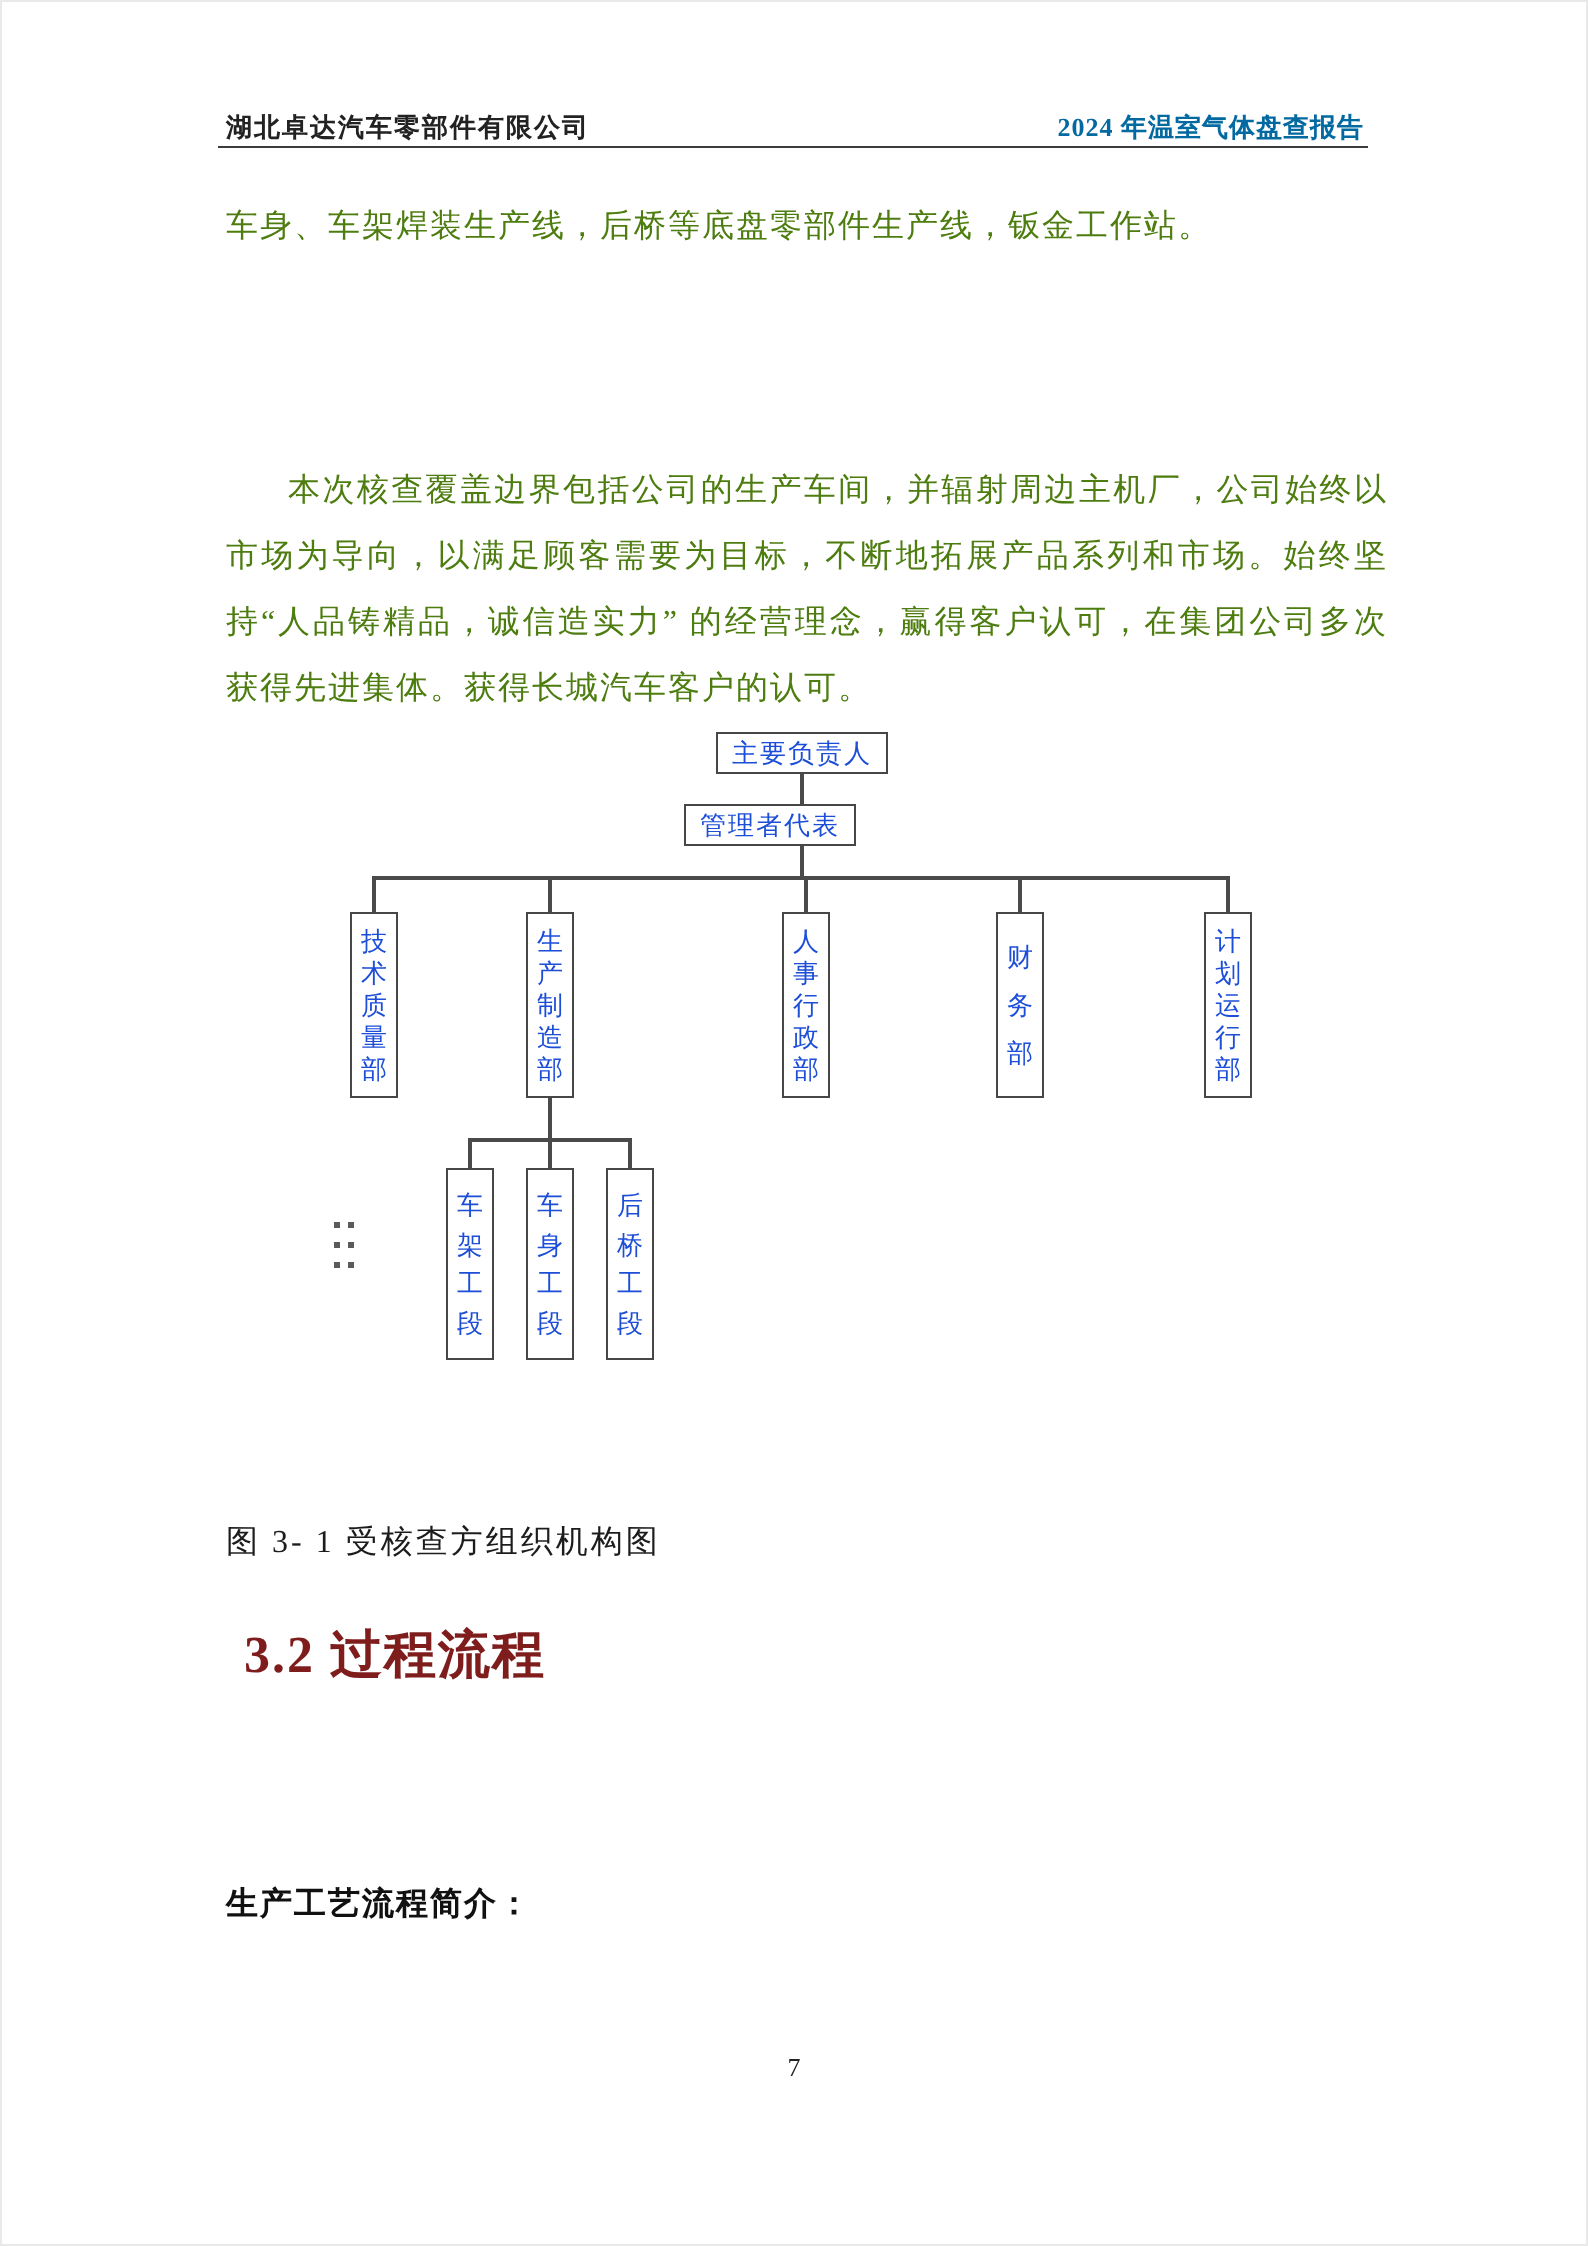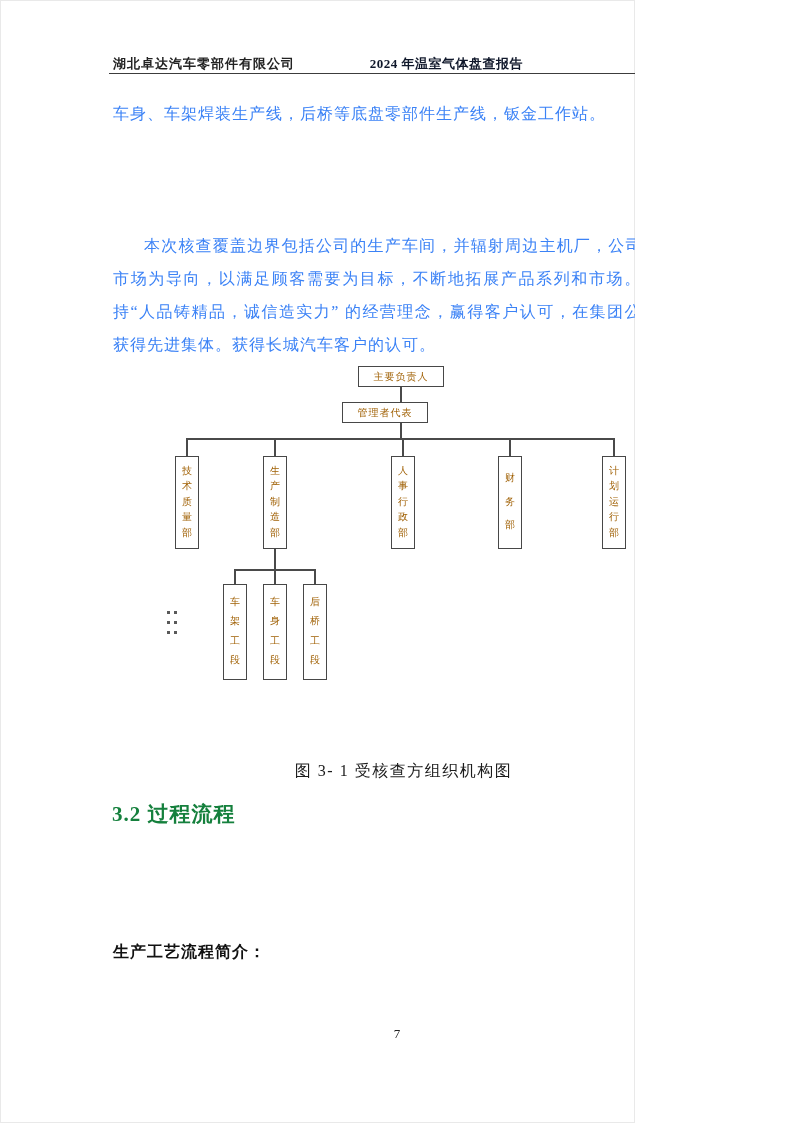--- a/index.html
+++ b/index.html
@@ -1,50 +1,50 @@
 <!DOCTYPE html>
 <html><head>
 <meta charset="utf-8">
 <style>
   html,body{margin:0;padding:0;background:#fff;}
   .page{
     position:relative;
-    width:635px;height:1123px;
+    width:794px;height:1123px;
     background:#ffffff;
     box-shadow: inset 0 0 0 1px #e9e9e9;
     font-family:"Liberation Serif","DejaVu Serif",serif;
     color:#1f1f1f;
     overflow:hidden;
   }
   
   .hdr-left{position:absolute;left:113px;top:55px;font-size:13px;font-weight:bold;letter-spacing:1px;color:#222;}
-  .hdr-right{position:absolute;right:112px;top:55px;font-size:13px;font-weight:bold;letter-spacing:.5px;color:#0f172a;}
+  .hdr-right{position:absolute;right:112px;top:55px;font-size:13px;font-weight:bold;letter-spacing:.5px;color:#0369a1;}
   .hdr-rule{position:absolute;left:109px;top:73px;width:575px;height:1.4px;background:#3c3c3c;}
   
   .para{
     position:absolute;left:113px;width:581px;margin:0;
     font-size:16px;line-height:33px;letter-spacing:1px;
-    text-align:justify;text-justify:inter-character;color:#3b82f6;
+    text-align:justify;text-justify:inter-character;color:#4d7c0f;
   }
   .indent{text-indent:31px;}
   
   .diagram{position:absolute;left:0;top:0;width:794px;height:1123px;pointer-events:none;}
   .obox{
     position:absolute;box-sizing:border-box;border:1.5px solid #474747;background:#fff;
     display:flex;align-items:center;justify-content:center;
-    font-size:10px;color:#a16207;letter-spacing:1px;font-family:Liberation Mono, monospace;
+    font-size:13px;color:#1d4ed8;letter-spacing:1px;
   }
   .vbox{flex-direction:column;justify-content:space-evenly;letter-spacing:0;padding:4px 0;}
   .vbox span{display:block;line-height:1;}
   .cline{position:absolute;background:#4a4a4a;}
   .anchor-dots{position:absolute;left:167px;top:611px;display:grid;grid-template-columns:3px 3px;grid-auto-rows:3px;column-gap:4px;row-gap:7px;}
   .anchor-dots i{background:#5a5a5a;display:block;}
   
-  .caption{position:absolute;left:113px;top:761px;width:581px;text-align:center;font-size:16px;letter-spacing:1.5px;color:#1c1c1c;}
-  .h2{position:absolute;left:110px;top:798px;margin:2px;font-size:21px;font-weight:bold;letter-spacing:1px;color:#15803d;}
+  .caption{position:absolute;left:113px;top:761px;width:581px;text-align:left;font-size:16px;letter-spacing:1.5px;color:#1c1c1c;}
+  .h2{position:absolute;left:110px;top:798px;margin:12px;font-size:26px;font-weight:bold;letter-spacing:1px;color:#7f1d1d;}
   .bold-line{position:absolute;left:113px;top:942px;font-size:16px;font-weight:bold;letter-spacing:1px;color:#111;}
   
   .pagenum{position:absolute;left:0;top:1026px;width:794px;text-align:center;font-size:13px;color:#222;}
 </style>
 </head>
 <body>
 
 <div class="page">
 
   <div class="hdr-left">湖北卓达汽车零部件有限公司</div>

